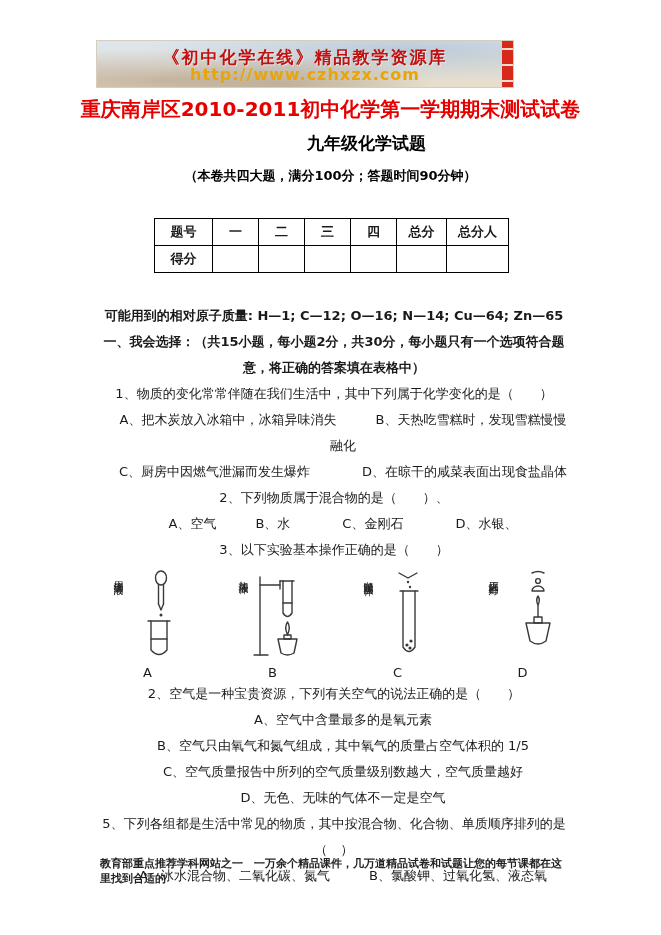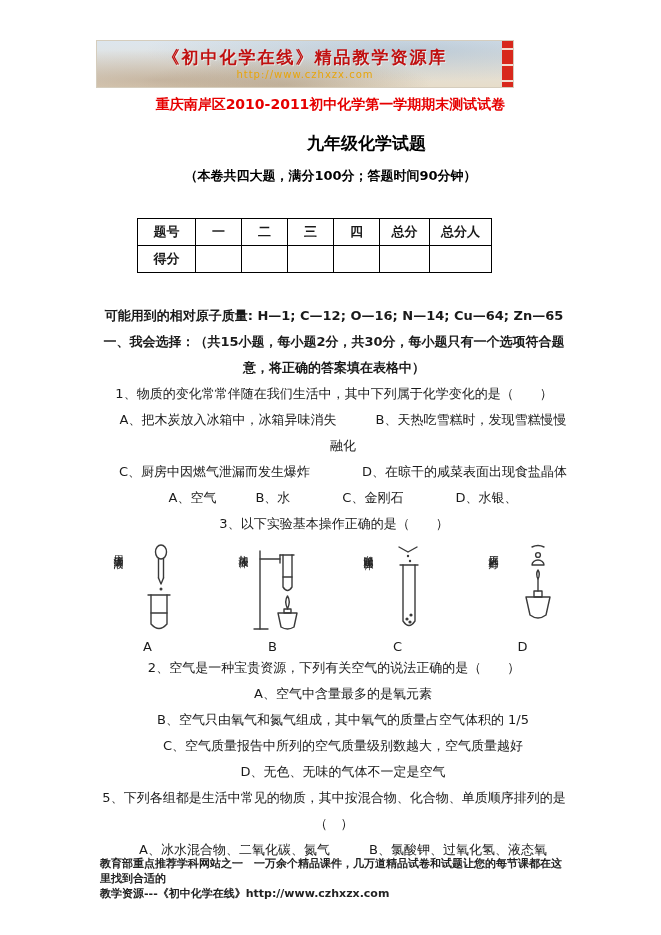--- a/index.html
+++ b/index.html
@@ -20,34 +20,34 @@
       radial-gradient(ellipse at 15% 85%, rgba(150,118,88,0.38), transparent 55%),
       radial-gradient(ellipse at 75% 20%, rgba(116,148,178,0.32), transparent 60%),
       radial-gradient(ellipse at 45% 95%, rgba(120,100,70,0.25), transparent 45%),
       linear-gradient(#dde6ee, #e7ddca);
     border: 1px solid #d5cdbd;
   }
   .banner-title {
     color: #c01010; font-weight: bold; font-size: 17px; letter-spacing: 2px;
     line-height: 22px; text-shadow: 1px 1px 0 rgba(255,255,255,0.55);
   }
-  .banner-url { color: #e8a50a; font-size: 10px; font-weight: normal; line-height: 14px; letter-spacing: 1px; text-align: center; }
+  .banner-url { color: #e8a50a; font-size: 16px; font-weight: bold; line-height: 14px; letter-spacing: 1px; text-align: center; }
   .banner-stripe { position: absolute; right: 0; top: 0; width: 11px; height: 46px;
     background: repeating-linear-gradient(#d8281c 0 7px, #f3ded2 7px 9px, #d8281c 9px 16px); }
 
   
   .exam-title { position: absolute; top: 96px; left: 0; width: 100%; text-align: center;
-    color: #e60000; font-weight: bold; font-size: 14px; }
+    color: #e60000; font-weight: bold; font-size: 20px; }
   .paper-title { position: absolute; top: 132px; left: 0; width: 100%; text-align: center;
     color: #000; font-weight: bold; font-size: 17px; margin-left: 36px; }
   .paper-subtitle { position: absolute; top: 167px; left: 0; width: 100%; text-align: center;
     color: #000; font-weight: bold; font-size: 13px; }
 
   
-  .score-table { position: absolute; top: 218px; left: 137px; border-collapse: collapse; font-size: 13px; }
+  .score-table { position: absolute; top: 218px; left: 154px; border-collapse: collapse; font-size: 13px; }
   .score-table td {
     border: 1px solid #000; height: 27px; text-align: center; vertical-align: middle;
     font-weight: bold; padding: 0 6px;
   }
   .score-table td.c0 { width: 58px; }
   .score-table td.cn { width: 46px; }
   .score-table td.ct { width: 50px; }
   .score-table td.cp { width: 62px; }
 
   
@@ -113,20 +113,21 @@
   </table>
 
   <div class="content">
     <p class="bold">可能用到的相对原子质量: H—1; C—12; O—16; N—14; Cu—64; Zn—65</p>
     <p class="bold">一、我会选择：（共15小题，每小题2分，共30分，每小题只有一个选项符合题意，将正确的答案填在表格中）</p>
 
     <p>1、物质的变化常常伴随在我们生活中，其中下列属于化学变化的是（　　）</p>
     <p class="opts">A、把木炭放入冰箱中，冰箱异味消失　　　B、天热吃雪糕时，发现雪糕慢慢融化</p>
     <p class="opts">C、厨房中因燃气泄漏而发生爆炸　　　　D、在晾干的咸菜表面出现食盐晶体</p>
 
+    <p>2、下列物质属于混合物的是（　　）、</p>
     <p class="opts">A、空气　　　B、水　　　　C、金刚石　　　　D、水银、</p>
 
     <p>3、以下实验基本操作正确的是（　　）</p>
 
     <div class="diagrams">
 
       <div class="diagram-group">
         <div class="diagram-body">
           <span class="vlabel">用滴管滴液</span>
           <svg class="lab" viewBox="0 0 56 94">
@@ -202,16 +203,15 @@
     <p class="opts">B、空气只由氧气和氮气组成，其中氧气的质量占空气体积的 1/5</p>
     <p class="opts">C、空气质量报告中所列的空气质量级别数越大，空气质量越好</p>
     <p class="opts">D、无色、无味的气体不一定是空气</p>
 
     <p>5、下列各组都是生活中常见的物质，其中按混合物、化合物、单质顺序排列的是（　）</p>
     <p class="opts">A、冰水混合物、二氧化碳、氮气　　　B、氯酸钾、过氧化氢、液态氧</p>
   </div>
 
   <div class="footer">
     <div>教育部重点推荐学科网站之一　一万余个精品课件，几万道精品试卷和试题让您的每节课都在这里找到合适的</div>
-    <div>教学资源---《初中化学在线》http://www.czhxzx.com</div>
   </div>
 
 </div>
 
 </body></html>

